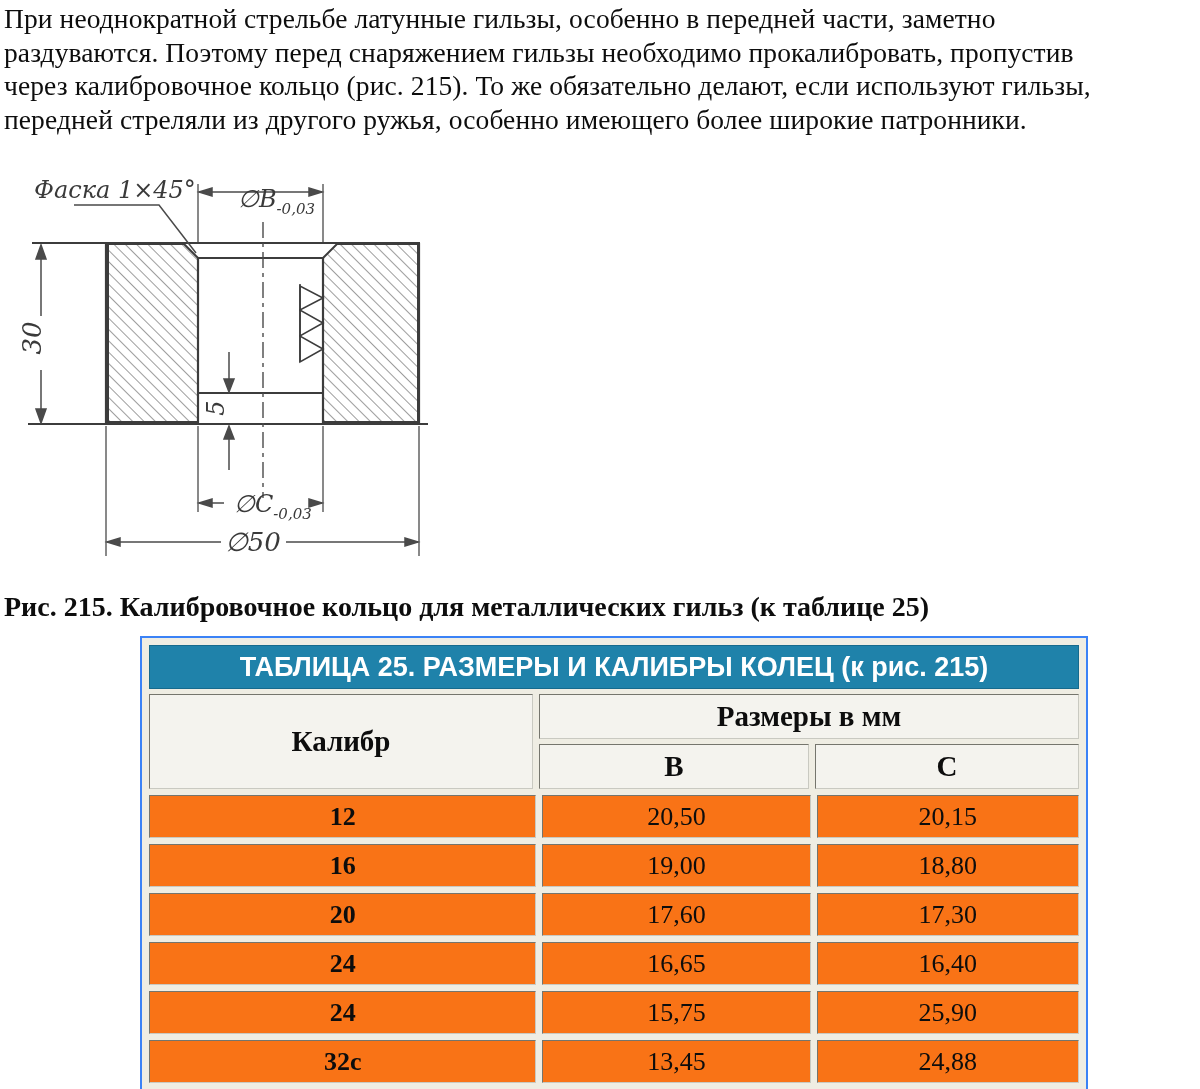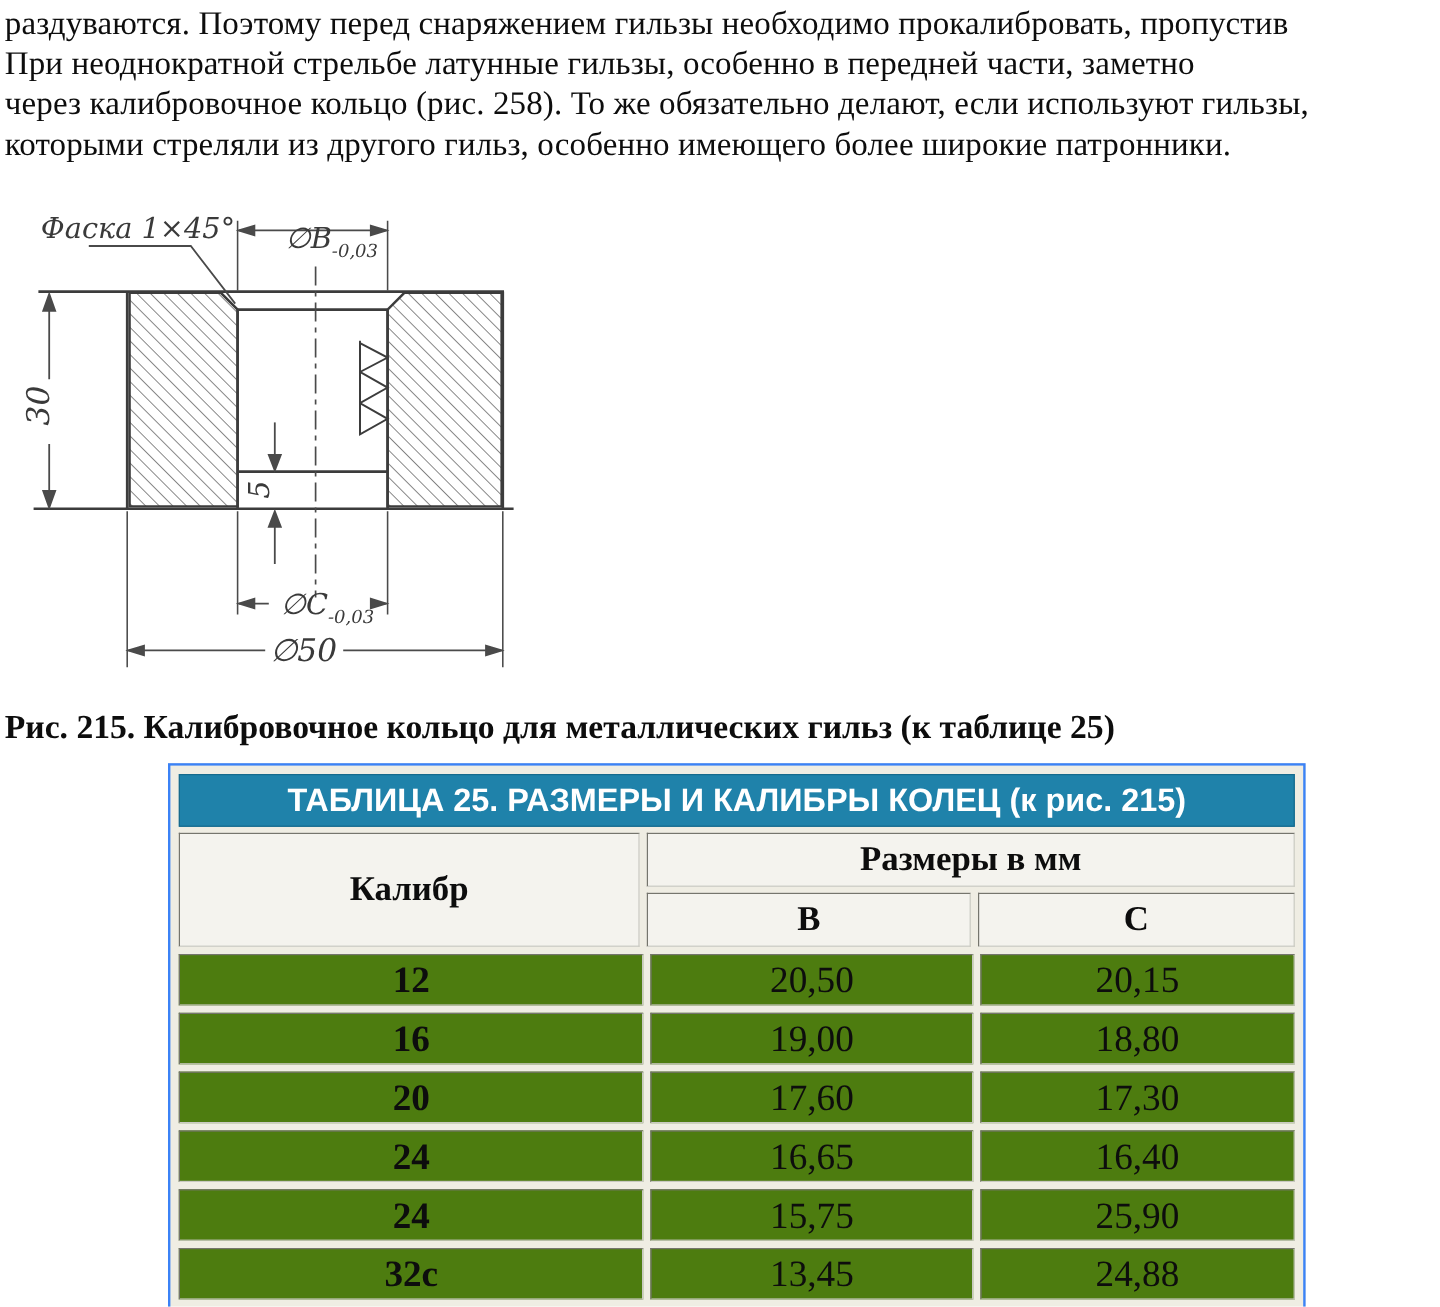--- a/index.html
+++ b/index.html
@@ -22,43 +22,43 @@
   
   .tblwrap{position:absolute;left:140px;top:636px;width:948px;box-sizing:border-box;
            background:#efede3;border:2px solid #3b82f6;padding:7px;}
   .tbl-title{height:44px;background:var(--accent,#1f82aa);color:#ffffff;
              font-family:"Liberation Sans", sans-serif;font-weight:bold;font-size:27px;
              display:flex;align-items:center;justify-content:center;margin-bottom:5px;
              border:1px solid #166a8d;box-sizing:border-box;}
   .cell{box-sizing:border-box;display:flex;align-items:center;justify-content:center;
         border:1px solid;border-color:#75756d #c9c9c1 #c9c9c1 #75756d;}
   .hcell{background:#f4f3ee;font-weight:bold;font-size:29px;}
-  .dcell{background:#4d7c0f;font-size:31px;}
+  .dcell{background:#f97316;font-size:26px;}
   .dcell.cal{font-weight:bold;}
   .hdr{display:flex;gap:6px;}
   .hdr-right{display:flex;flex-direction:column;gap:5px;width:540px;}
   .hdr-bc{display:flex;gap:6px;}
   .row{display:flex;gap:6px;margin-top:6px;}
   .w-cal{width:390px;}
   .w-b{width:270px;}
   .w-c{width:264px;}
   .h-row{height:43px;}
   .h-head{height:45px;}
   .h-span{height:95px;}
 </style>
 </head>
 <body>
 
 <div id="page" style="--accent: #1f82aa;">
 
   <div class="intro">
+    <div class="ln">При неоднократной стрельбе латунные гильзы, особенно в передней части, заметно</div>
     <div class="ln">раздуваются. Поэтому перед снаряжением гильзы необходимо прокалибровать, пропустив</div>
-    <div class="ln">При неоднократной стрельбе латунные гильзы, особенно в передней части, заметно</div>
-    <div class="ln">через калибровочное кольцо (рис. 258). То же обязательно делают, если используют гильзы,</div>
-    <div class="ln">которыми стреляли из другого гильз, особенно имеющего более широкие патронники.</div>
+    <div class="ln">через калибровочное кольцо (рис. 215). То же обязательно делают, если используют гильзы,</div>
+    <div class="ln">передней стреляли из другого ружья, особенно имеющего более широкие патронники.</div>
   </div>
 
   <div class="fig">
     <svg viewBox="0 160 460 432">
       <defs>
         <pattern id="hatch" patternUnits="userSpaceOnUse" width="8" height="8" patternTransform="rotate(-45)">
           <line x1="0" y1="0" x2="0" y2="8" stroke="#5a5a5a" stroke-width="1.2"></line>
         </pattern>
       </defs>
 

